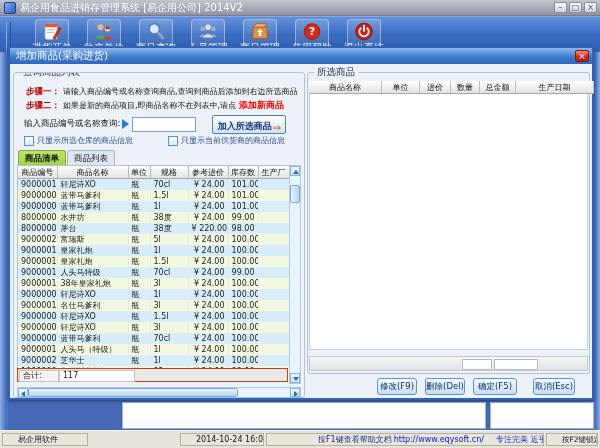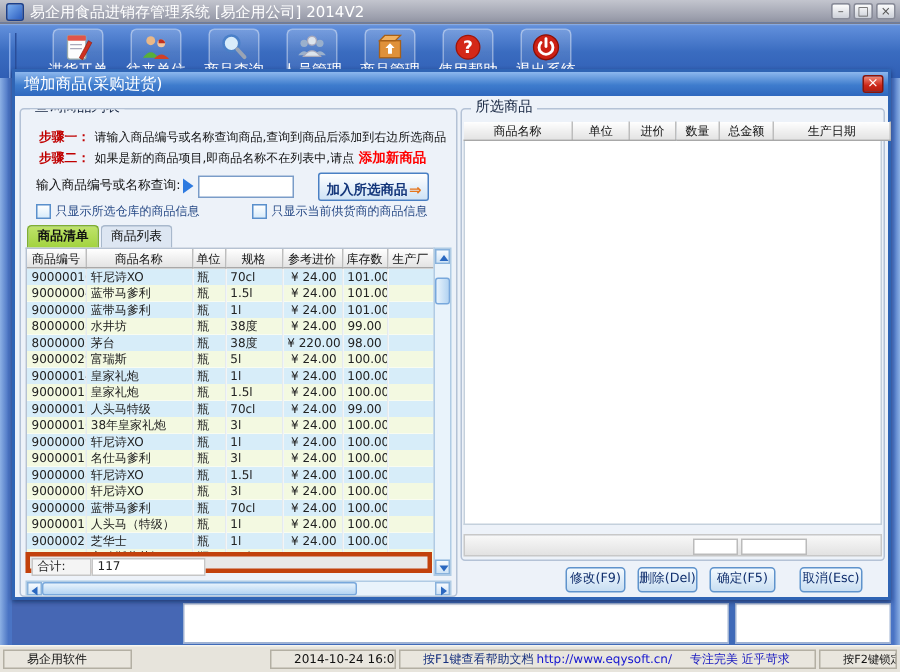--- a/index.html
+++ b/index.html
@@ -103,21 +103,21 @@
   #vs-thumb{position:absolute;left:0;top:19px;width:10px;height:18px;border:1px solid #78a8dc;border-radius:2px;
     background:linear-gradient(90deg,#e8f3fc,#b4d4f2);box-sizing:border-box;}
   #hscroll{position:absolute;left:3px;top:314px;width:284px;height:11px;
     background:#e9f3fb;border:1px solid #b0cbe4;box-sizing:border-box;}
   #hs-left{left:0;top:0;height:9px;} #hs-left .tri{top:2px;left:2px;border-top:3px solid transparent;border-bottom:3px solid transparent;border-right:4px solid #2a68c0;}
   #hs-right{left:auto;right:0;top:0;height:9px;} #hs-right .tri{top:2px;left:3px;border-top:3px solid transparent;border-bottom:3px solid transparent;border-left:4px solid #2a68c0;}
   #hs-thumb{position:absolute;left:10px;top:0;width:210px;height:9px;border:1px solid #78a8dc;border-radius:2px;
     background:linear-gradient(#e8f3fc,#b4d4f2);box-sizing:border-box;}
   
   #totals{position:absolute;left:3px;top:295px;width:271px;height:14px;background:#e8e8e8;
-    border:3px solid #c2410c;box-sizing:border-box;}
+    border:1px solid #c2410c;box-sizing:border-box;}
   .totcell{position:absolute;top:1px;height:10px;background:#f4f4f4;border:1px solid #c6c6c6;
     font-size:8px;line-height:10px;padding:0 3px;box-sizing:content-box;color:#222;}
   #tot-lbl{left:1px;width:32px;}
   #tot-val{left:41px;width:68px;background:#fff;}
   
   #right-table{position:absolute;left:1px;top:8px;width:279px;}
   #right-table table{width:279px;}
   #right-table th:nth-child(1){width:72px;} #right-table th:nth-child(2){width:37px;}
   #right-table th:nth-child(3){width:30px;} #right-table th:nth-child(4){width:28px;}
   #right-table th:nth-child(5){width:35px;} #right-table th:nth-child(6){width:77px;}
@@ -135,21 +135,21 @@
   #btn-ok{left:463px;width:44px;} #btn-cancel{left:523px;width:42px;}
   
   #statusbar{position:absolute;left:0;top:430px;width:600px;height:18px;
     background:#e7e4dc;border-top:1px solid #f6f5f0;}
   .seg{position:absolute;top:2px;height:13px;border:1px solid #b3afa3;background:#e9e6de;
     font-size:8px;line-height:11px;padding:0 15px;color:#111;white-space:nowrap;
     overflow:hidden;box-sizing:border-box;}
   #seg-app{left:2px;width:86px;} #seg-op{left:90px;width:88px;}
   #seg-time{left:180px;width:84px;} #seg-help{left:266px;width:278px;}
   #seg-lock{left:546px;width:52px;font-size:7.5px;}
-  #seg-help .h1{color:#17307e;} #seg-help .url{color:#1515d0;margin-left:2px;}
+  #seg-help .h1{color:#17307e;margin-left:36px;} #seg-help .url{color:#1515d0;margin-left:2px;}
   #seg-help .slogan{color:#2020c0;margin-left:12px;}
 </style>
 </head>
 <body>
 
 <div id="screen">
 
   <div id="titlebar">
     <span id="app-icon"></span>
     <span>易企用食品进销存管理系统 [易企用公司] 2014V2</span>

